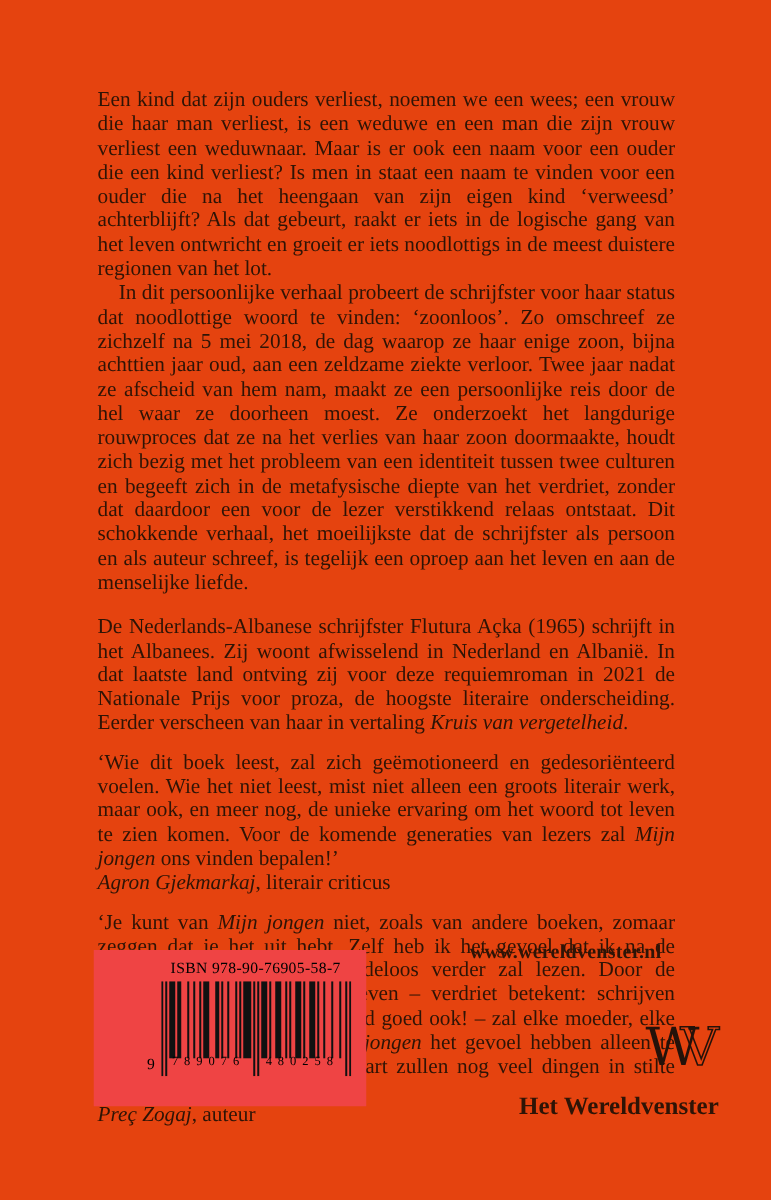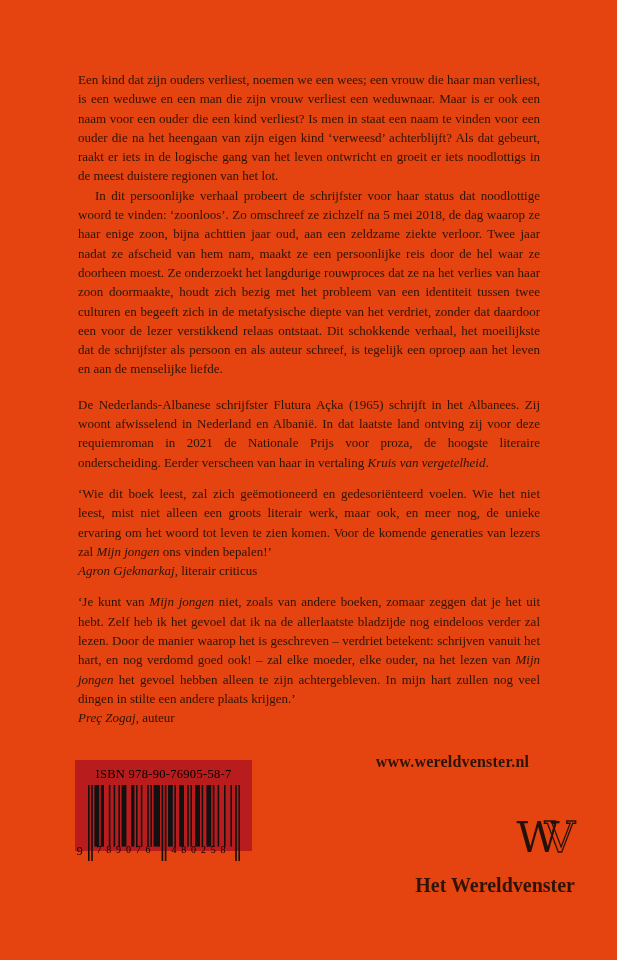--- a/index.html
+++ b/index.html
@@ -8,21 +8,21 @@
     background: #e5430f;
     position: relative;
     overflow: hidden;
     font-family: "Liberation Serif", "DejaVu Serif", serif;
     color: #2e1406;
     -webkit-font-smoothing: antialiased;
   }
   .text-block {
     position: absolute;
     left: 78px; top: 70px; width: 462px;
-    font-size: 13px;
+    font-size: 17px;
     line-height: 19.3px;
   }
   .para {
     margin: 0;
     text-align: justify;
     text-justify: inter-word;
   }
   .para.indent-first { text-indent: 17px; }
   .bio { margin-top: 16px; }
   .quote-block { margin-top: 12px; }
@@ -57,23 +57,24 @@
   }
   .publisher-name {
     margin-top: 6px;
     font-weight: bold;
     font-size: 20px;
   }
 
   
   .barcode-box {
     position: absolute; left: 75px; top: 760px;
-    width: 177px; height: 91px;
-    background: #b91c1c;
+    width: 177px; height: 125px;
+    background: #ef4444;
     color: #000;
+    padding-left: 41px;
   }
   .isbn-label {
     margin-top: 7px;
     text-align: center;
     font-size: 12.5px;
     letter-spacing: 0.3px;
   }
   .barcode-wrap {
     position: relative;
     width: 152px; height: 76px;

